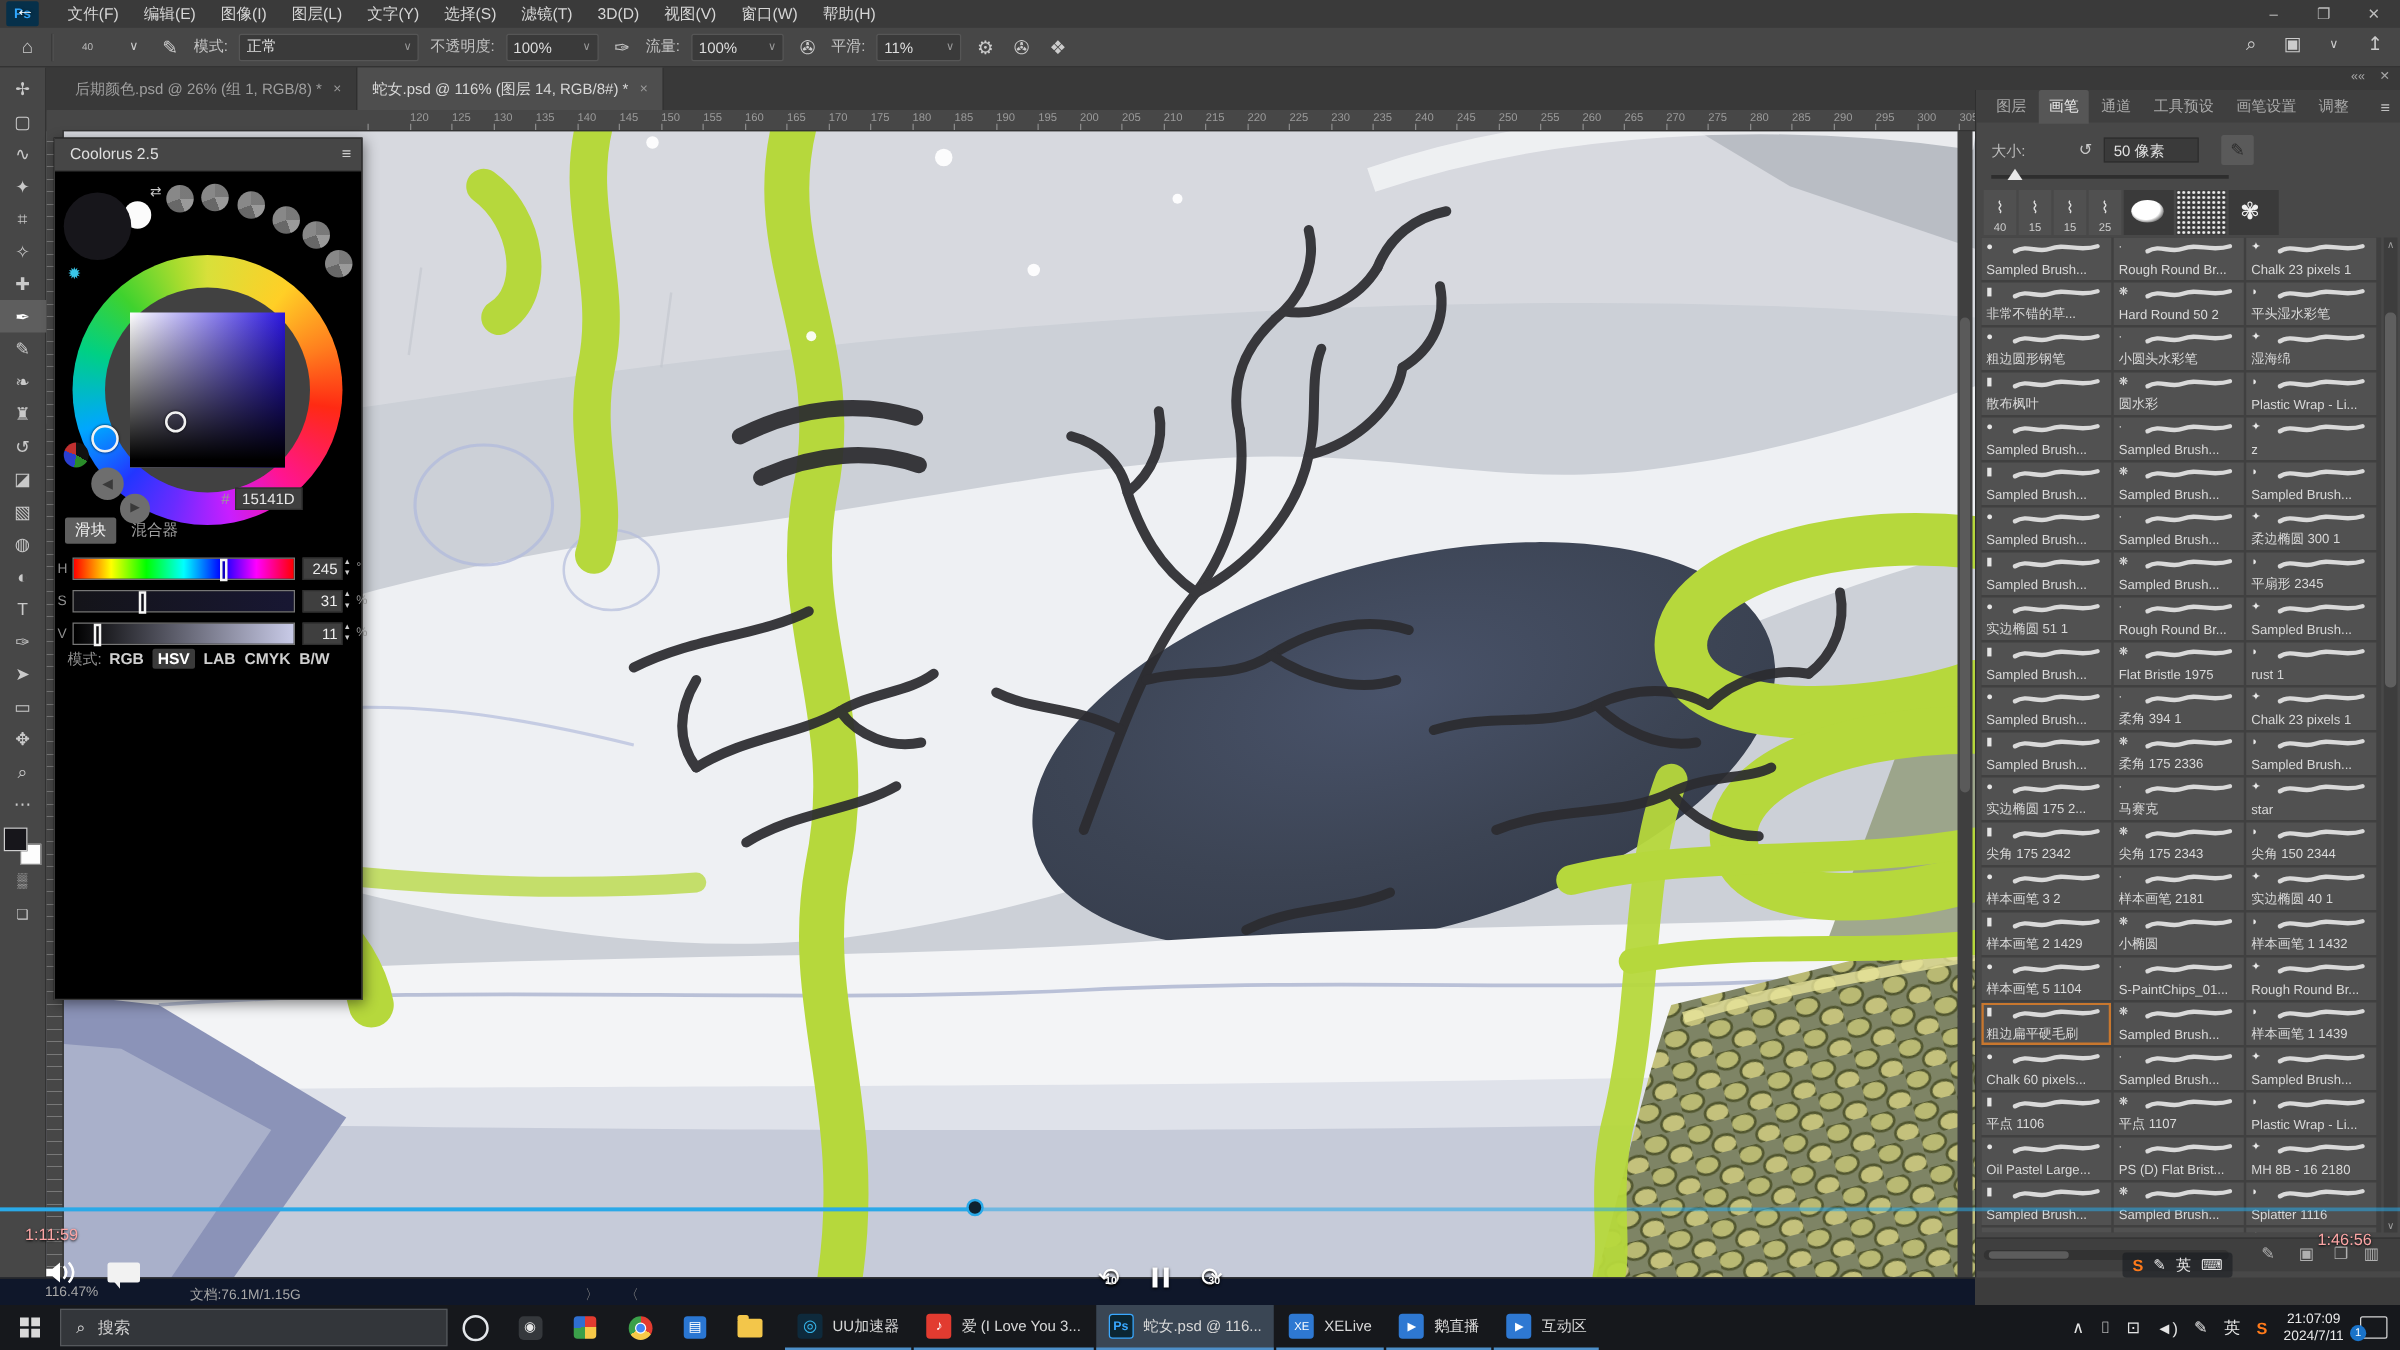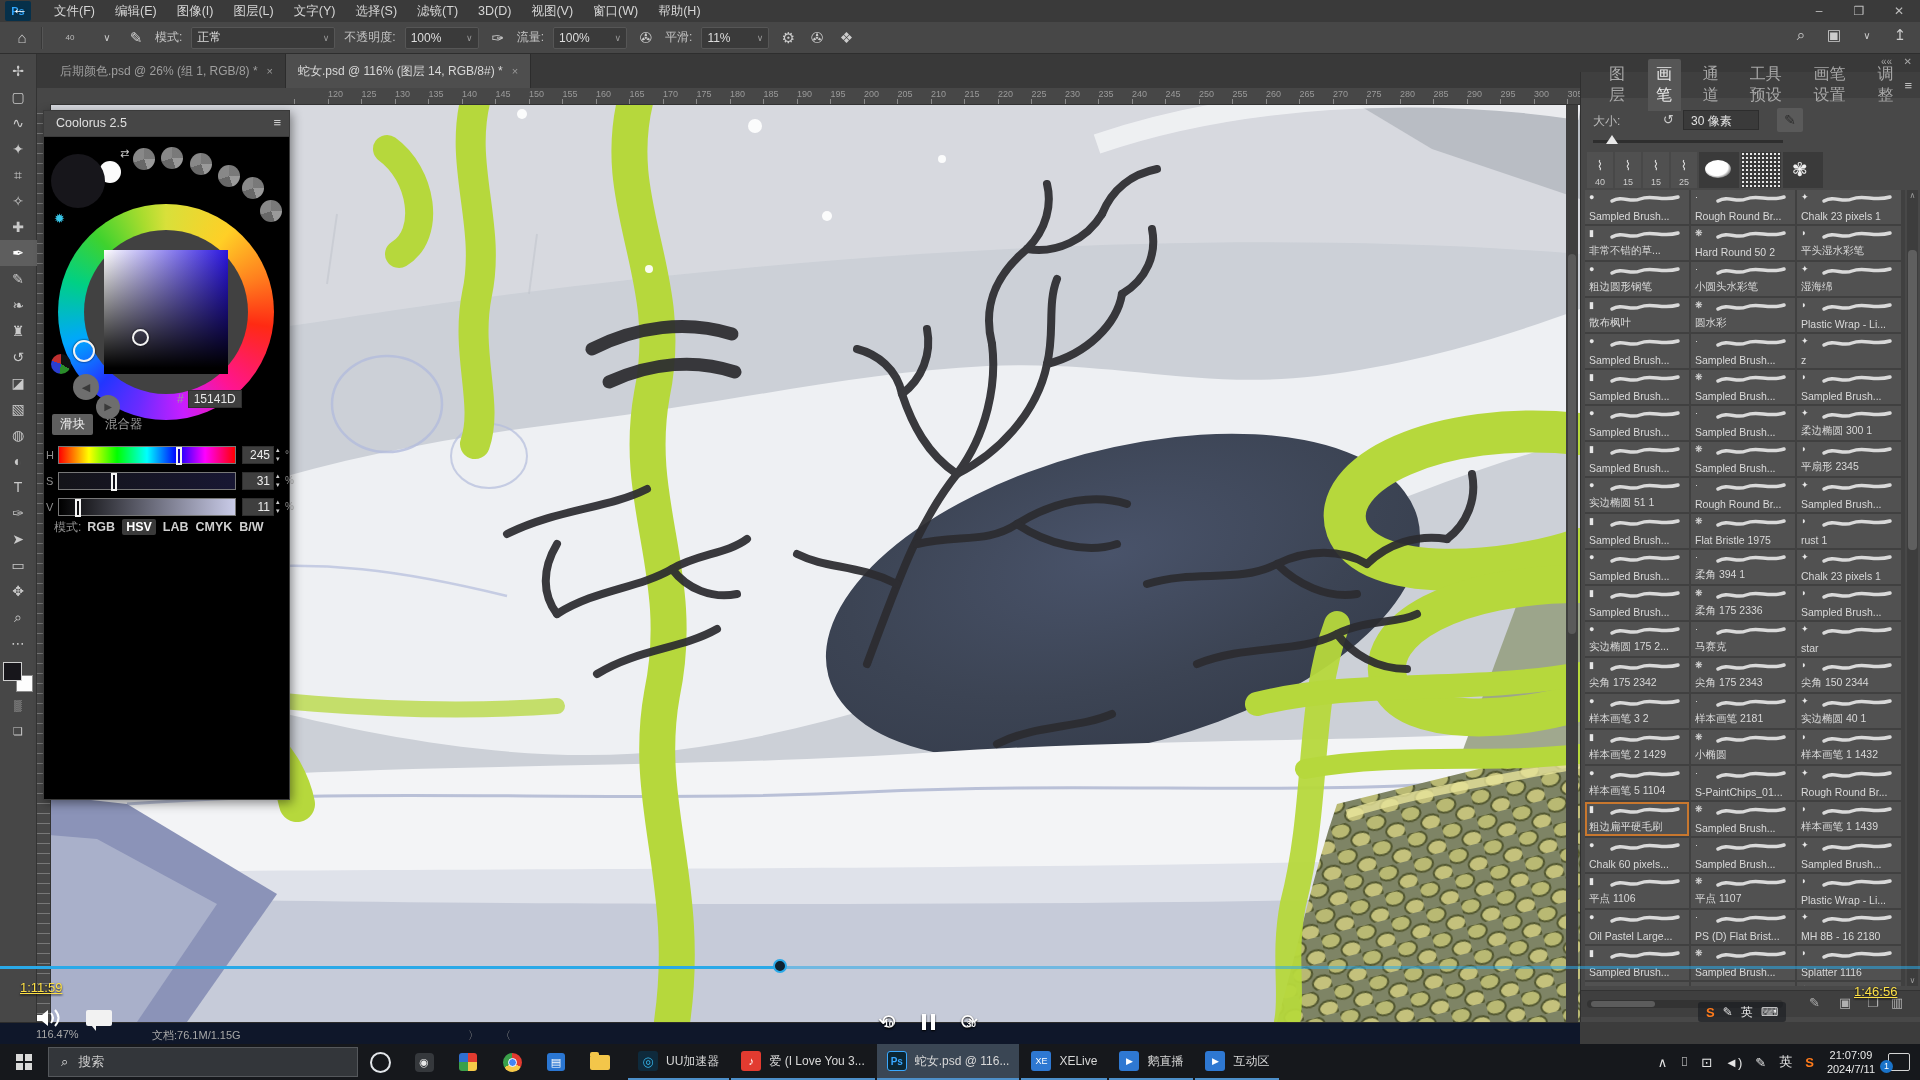--- a/index.html
+++ b/index.html
@@ -96,21 +96,21 @@
     font-size:12px;color:#eee;text-align:right;padding-right:3px;line-height:17px;box-sizing:border-box;}
   .co-step{position:absolute;left:232px;top:-1px;font-size:7px;color:#ccc;line-height:9px;}
   .co-unit{position:absolute;left:241px;top:3px;font-size:10px;color:#8f8f8f;}
   #co-modes{position:absolute;left:0;top:408px;width:247px;font-size:12.5px;color:#c9c9c9;padding-left:10px;box-sizing:border-box;}
   #co-modes .lbl{color:#8f8f8f;margin-right:6px;font-size:12px;}
   .co-mode{margin-right:7px;font-weight:bold;color:#cfcfcf;}
   .co-mode.active{background:#3a3a3a;padding:1px 4px;border-radius:2px;color:#fff;}
   
   #brushpanel{left:1580px;top:72px;width:340px;height:950px;background:#484848;border-left:1px solid #2f2f2f;box-sizing:border-box;}
   #bp-tabs{height:26px;background:#3f3f3f;display:flex;align-items:center;padding-left:8px;gap:2px;}
-  .bp-tab{font-size:16px;color:#a8a8a8;padding:5px 8px;margin-left:12px;}
+  .bp-tab{font-size:12px;color:#a8a8a8;padding:5px 8px;}
   .bp-tab.active{background:#565656;color:#eaeaea;border-radius:2px 2px 0 0;}
   #bp-menu{margin-left:auto;margin-right:8px;color:#c0c0c0;font-size:13px;}
   #bp-size-row{position:absolute;left:0;top:36px;width:340px;height:26px;padding-left:35px;}
   #bp-size-label{position:absolute;left:12px;top:5px;font-size:12px;color:#bbb;}
   #bp-reset{position:absolute;left:82px;top:4px;color:#c9c9c9;font-size:13px;}
   #bp-size-value{position:absolute;left:102px;top:2px;width:76px;height:20px;background:#3a3a3a;border:1px solid #2d2d2d;
     font-size:12px;color:#e2e2e2;line-height:20px;padding-left:7px;box-sizing:border-box;}
   #bp-toggle{position:absolute;left:196px;top:0px;width:26px;height:24px;background:#5a5a5a;border-radius:2px;
     color:#2c2c2c;font-size:14px;text-align:center;line-height:24px;}
   #bp-slider{position:absolute;left:12px;top:68px;width:190px;height:3px;background:#2e2e2e;}
@@ -140,21 +140,21 @@
   #bp-hscroll .thumb{position:absolute;left:4px;top:1px;width:64px;height:6px;background:#5c5c5c;border-radius:3px;}
   .bp-fic{position:absolute;top:4px;color:#b0b0b0;font-size:13px;}
   
   #statusbar{left:0;top:1022px;width:1580px;height:22px;background:#0f172a;border-top:1px solid #2c2c2c;
     font-size:11px;color:#a8a8a8;}
   #statusbar span{position:absolute;top:5px;}
   
   #vprog{left:0;top:966px;width:1920px;height:3px;background:rgba(42,169,232,.55);z-index:50;}
   #vprog .played{position:absolute;left:0;top:0;height:3px;background:#2aa9e8;}
   #vhandle{top:959px;width:14px;height:14px;border-radius:50%;border:2.5px solid #2aa9e8;background:#0e2230;z-index:51;box-sizing:border-box;}
-  .vtime{color:#fde047;font-size:13px;text-shadow:0 1px 2px #000;z-index:52;text-decoration:underline;}
+  .vtime{color:#fca5a5;font-size:13px;text-shadow:0 1px 2px #000;z-index:52;}
   #vcontrols{left:878px;top:1006px;width:170px;height:32px;display:flex;align-items:center;gap:26px;z-index:52;}
   .vbtn{position:relative;color:#fff;font-size:21px;text-shadow:0 1px 2px #000;}
   .vbtn .sub{position:absolute;left:6px;top:9px;font-size:8.5px;font-weight:bold;}
   #vpause{display:flex;gap:5px;}
   #vpause div{width:4px;height:16px;background:#fff;box-shadow:0 1px 2px #000;}
   #vspeaker{left:36px;top:1008px;z-index:52;}
   #vchat{left:86px;top:1010px;width:26px;height:16px;background:#f2f2f2;border-radius:2px;z-index:52;}
   #vchat::after{content:"";position:absolute;left:5px;bottom:-5px;border-left:5px solid transparent;
     border-right:0 solid transparent;border-top:6px solid #f2f2f2;}
   #ime-bar{left:1698px;top:1002px;height:20px;display:flex;gap:8px;align-items:center;z-index:52;
@@ -567,21 +567,21 @@
         <span class="bp-tab active">画笔</span>
         <span class="bp-tab">通道</span>
         <span class="bp-tab">工具预设</span>
         <span class="bp-tab">画笔设置</span>
         <span class="bp-tab">调整</span>
         <span id="bp-menu">≡</span>
       </div>
     <div id="bp-size-row">
       <span id="bp-size-label">大小:</span>
       <span id="bp-reset">↺</span>
-      <div id="bp-size-value">30 像素</div>
+      <div id="bp-size-value">50 像素</div>
       <div id="bp-toggle">✎</div>
     </div>
     <div id="bp-slider">
         <div class="h"></div>
       </div>
     <div id="bp-recent">
         <div class="bp-tip">
           <div class="g">⌇</div>
           <div class="n">40</div>
         </div>

